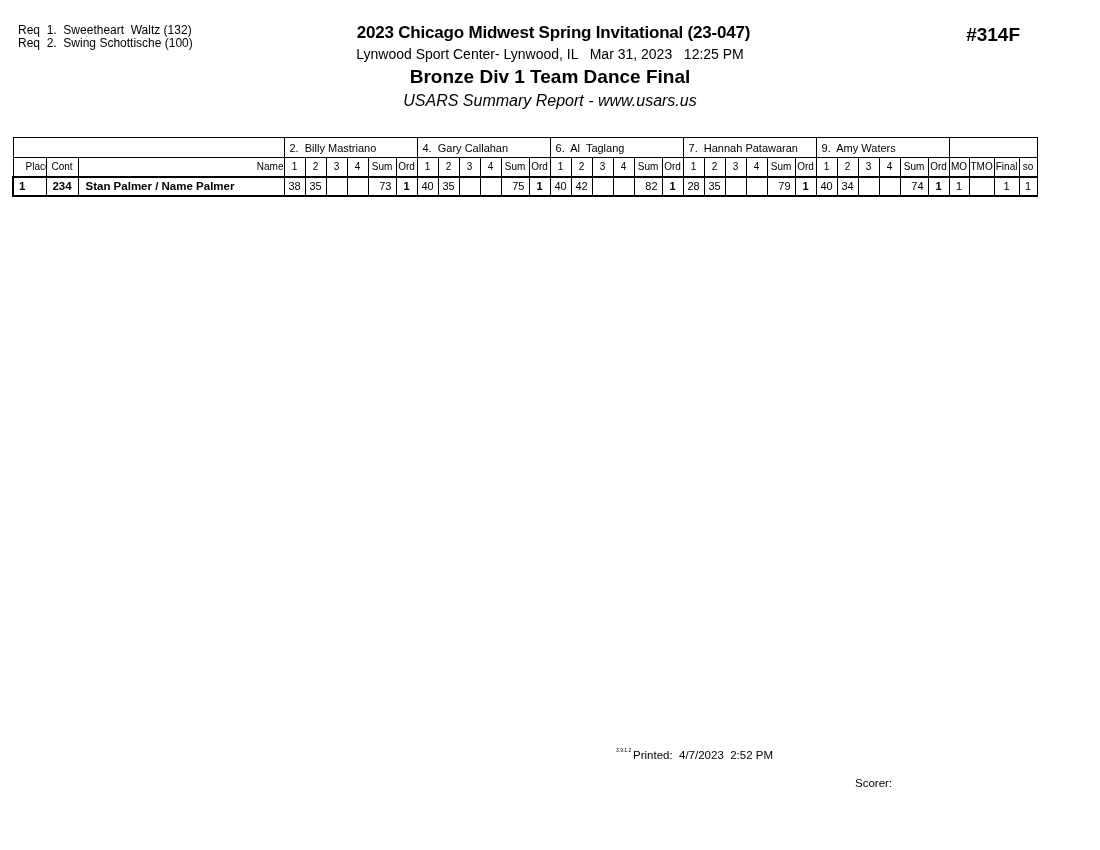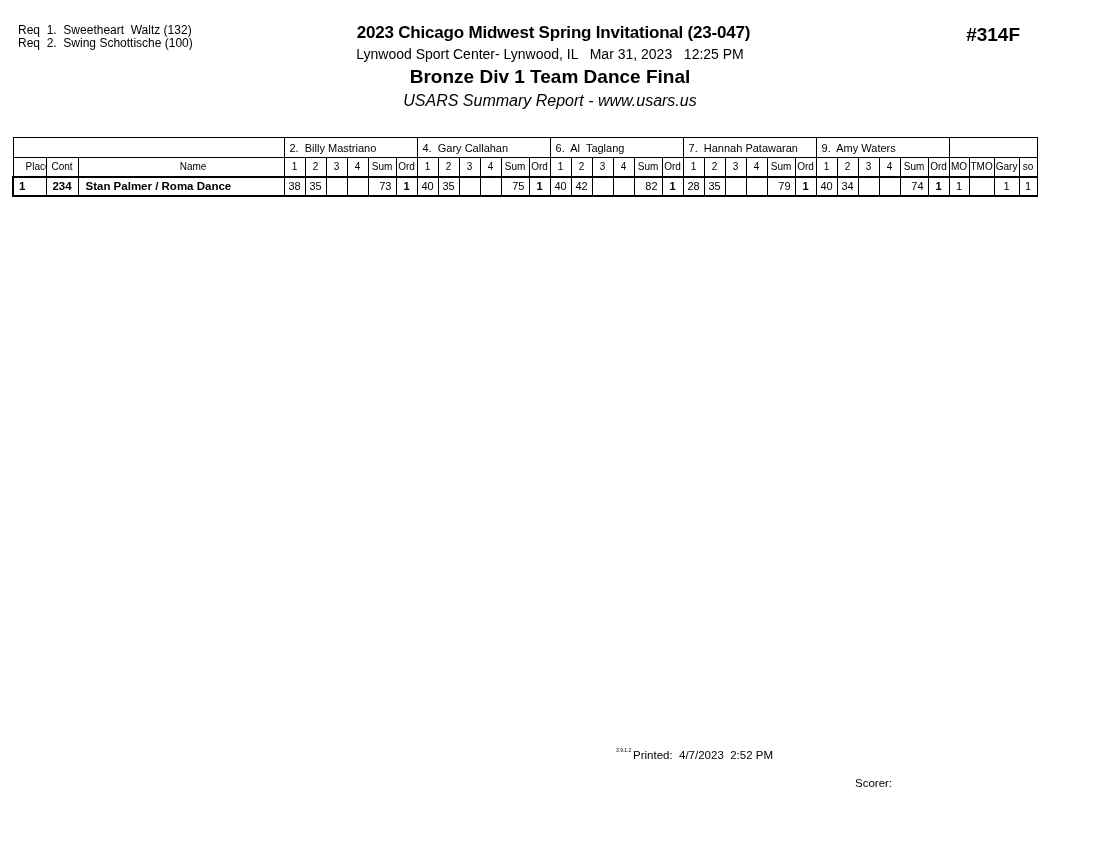--- a/index.html
+++ b/index.html
@@ -40,21 +40,21 @@
   }
   table.results td { border: 1px solid #000; vertical-align: middle; overflow: hidden; }
   td.noborder { border: none; }
 
   tr.judges-row td { height: 20px; font-size: 11px; padding-left: 5px; text-align: left; }
   td.grp-name { border-left: 2px solid #000; border-right: 3px solid #000; margin-left: 48px; }
 
   tr.header-row td { height: 19px; font-size: 10px; text-align: center; }
   tr.header-row td.h-place { text-align: left; padding-left: 12px; }
   tr.header-row td.h-cont  { text-align: left; padding-left: 5px; }
-  tr.header-row td.h-name  { text-align: center; padding-left: 24px; }
+  tr.header-row td.h-name  { text-align: right; padding-left: 24px; }
   td.sum-col { font-size: 9.5px; }
   td.ord-col { border-left: 3px solid #000; border-right: 3px solid #000; font-size: 9.5px; }
 
   tr.data-row td { height: 19px; font-size: 11px; border-top: 2px solid #000; border-bottom: 2px solid #000; text-align: center; }
   tr.data-row td.d-place { font-weight: bold; text-align: left; padding-left: 5px; border-left: 2px solid #000; font-size: 11.5px; }
   tr.data-row td.d-cont  { font-weight: bold; font-size: 11.5px; }
   tr.data-row td.d-name  { font-weight: bold; text-align: left; padding-left: 7px; font-size: 11.5px; }
   tr.data-row td.sum-col { text-align: right; padding-right: 4px; }
   tr.data-row td.ord-col { font-weight: bold; }
 
@@ -167,28 +167,28 @@
 
     <td>1</td>
     <td>2</td>
     <td>3</td>
     <td>4</td>
     <td class="sum-col">Sum</td>
     <td class="ord-col">Ord</td>
 
     <td>MO</td>
     <td>TMO</td>
-    <td>Gary</td>
+    <td>Final</td>
     <td>so</td>
   </tr>
 
   <tr class="data-row">
     <td class="d-place">1</td>
     <td class="d-cont">234</td>
-    <td class="d-name">Stan Palmer / Roma Dance</td>
+    <td class="d-name">Stan Palmer / Name Palmer</td>
 
     <td>38</td>
     <td>35</td>
     <td></td>
     <td></td>
     <td class="sum-col">73</td>
     <td class="ord-col">1</td>
 
     <td>40</td>
     <td>35</td>

